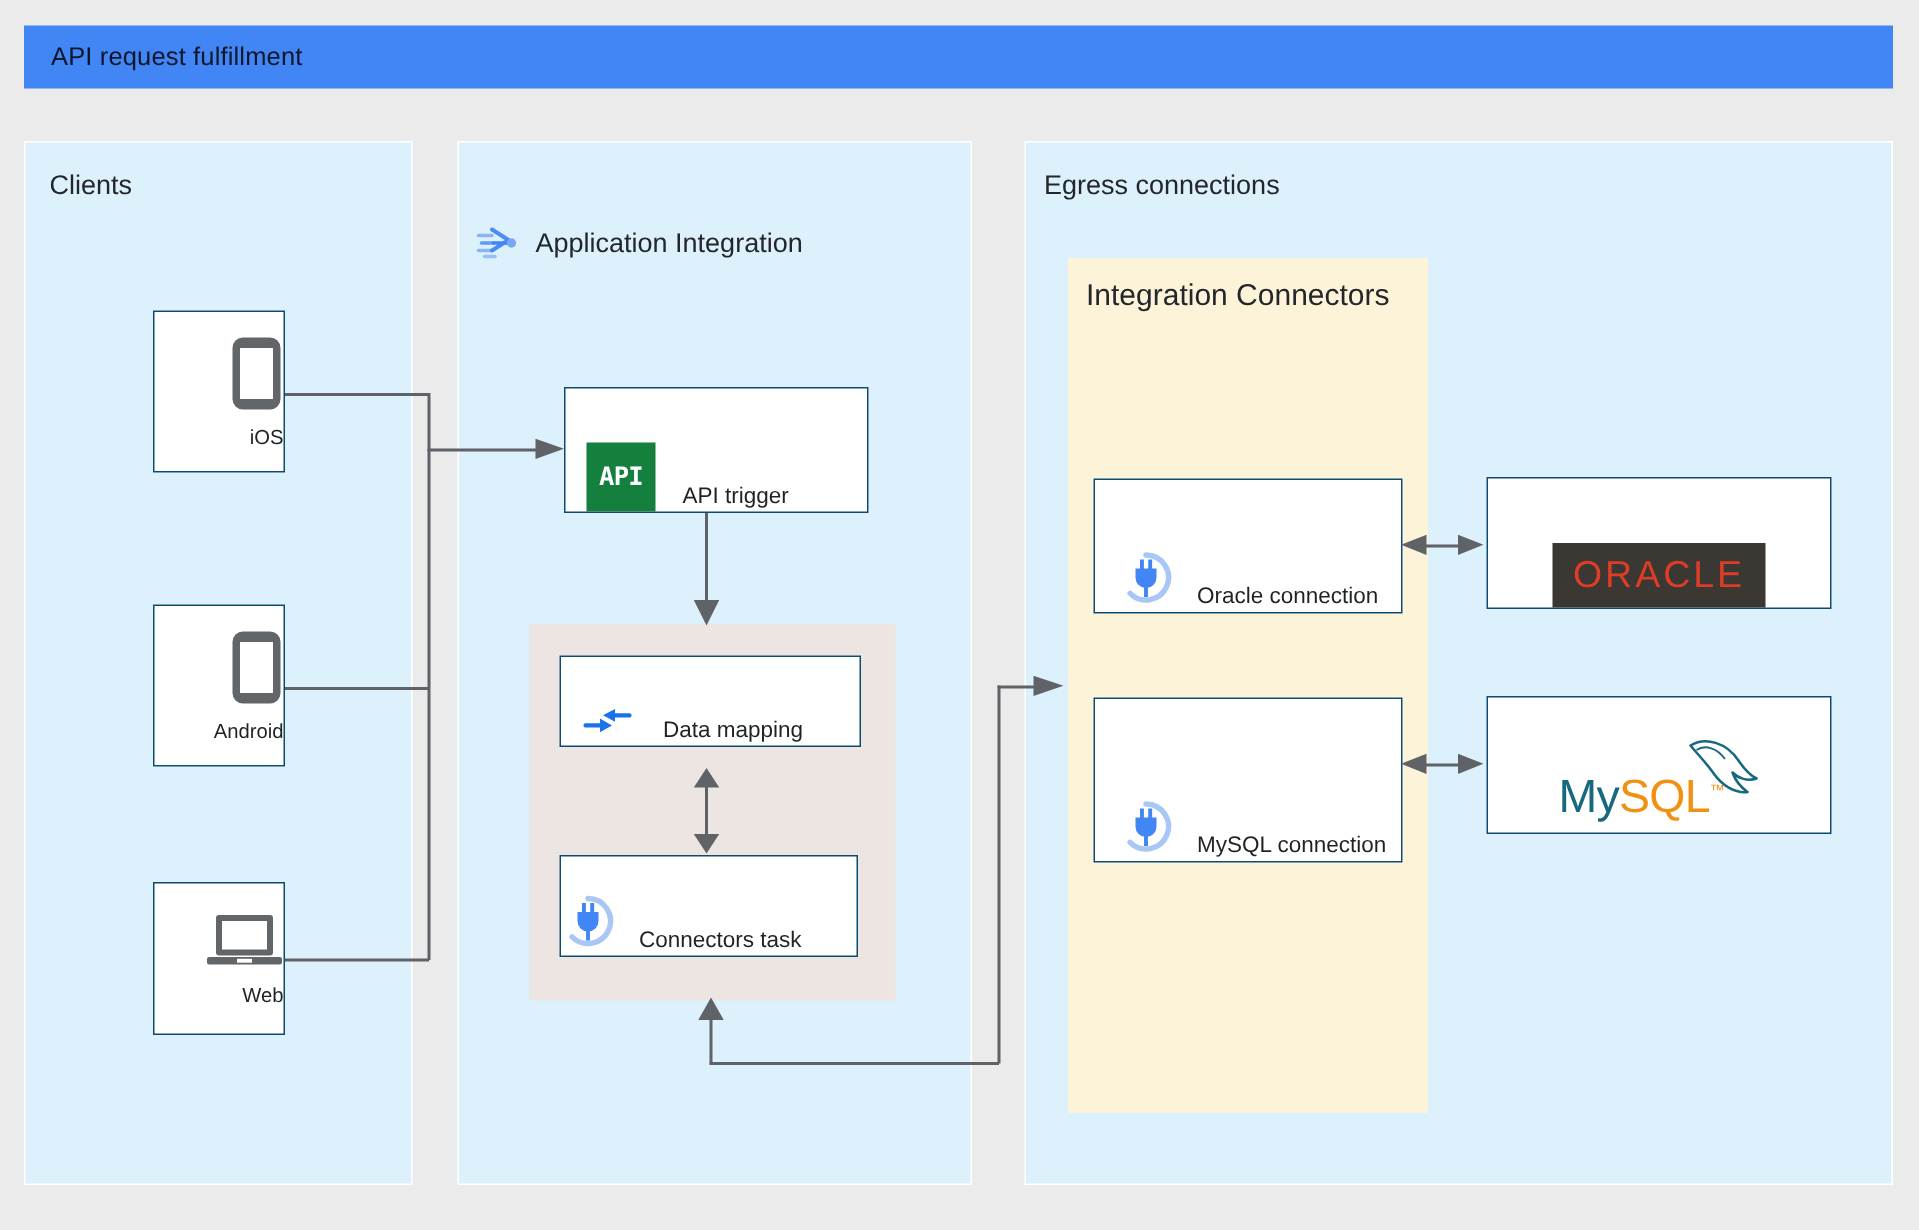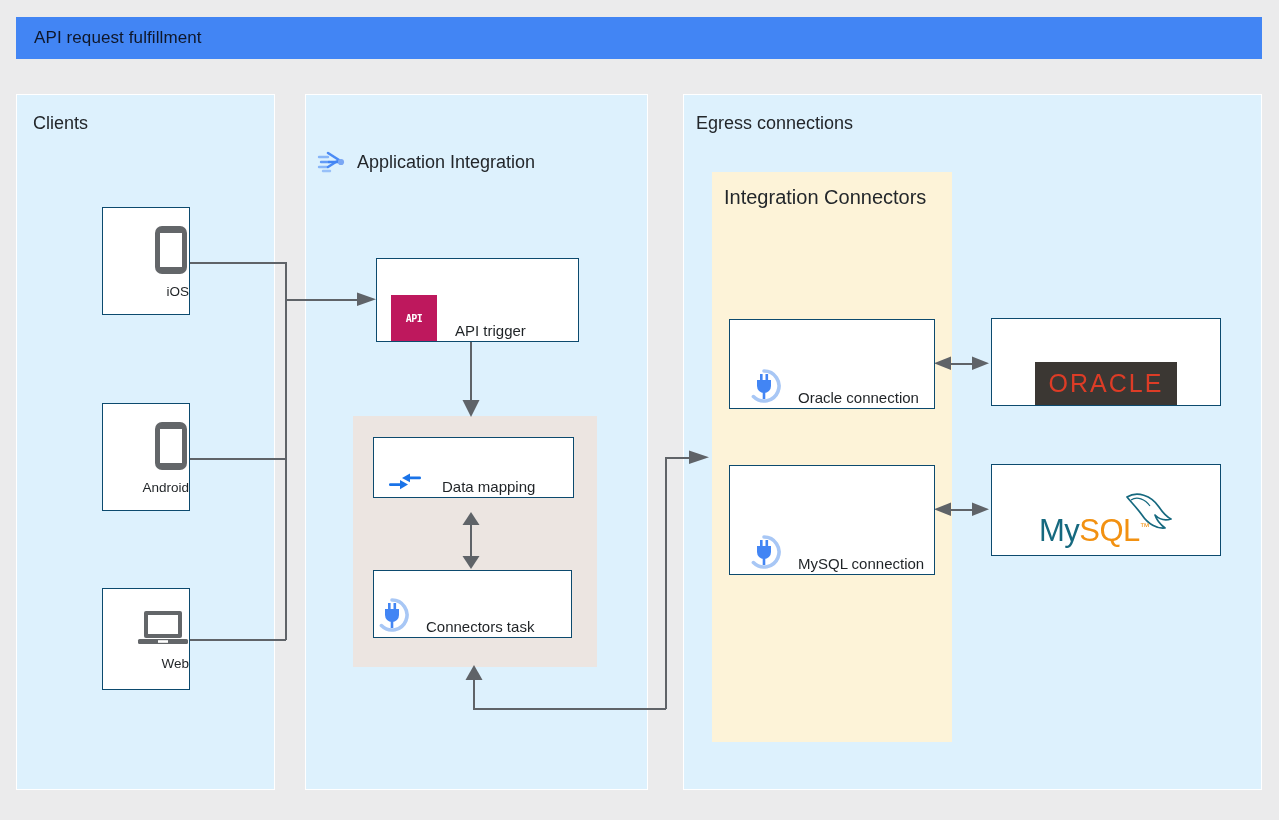--- a/index.html
+++ b/index.html
@@ -85,24 +85,24 @@
   #card-mysql-conn  { left: 729px; top: 465px; width: 206px; height: 110px; padding-left: 16px; gap: 16px; }
 
   
   #card-oracle-logo { left: 991px; top: 318px; width: 230px; height: 88px; justify-content: center; }
   #card-mysql-logo  { left: 991px; top: 464px; width: 230px; height: 92px; justify-content: center; }
 
   
   .phone-icon { width: 36px; height: 52px; }
   .laptop-icon { width: 52px; height: 40px; }
   .api-badge {
-    width: 46px; height: 46px; background: #be185d;
+    width: 46px; height: 46px; background: #15803d;
     display: flex; align-items: center; justify-content: center;
     color: #ffffff; font-family: "DejaVu Sans Mono", monospace;
-    font-size: 10px; font-weight: bold; letter-spacing: -0.5px;
+    font-size: 17px; font-weight: bold; letter-spacing: -0.5px;
   }
   .plug-icon { width: 36px; height: 36px; }
   .map-icon  { width: 34px; height: 24px; }
 
   
   .oracle-plate {
     background: #3b3733; padding: 7px 14px;
     display: flex; align-items: center; justify-content: center;
   }
   .oracle-word {

